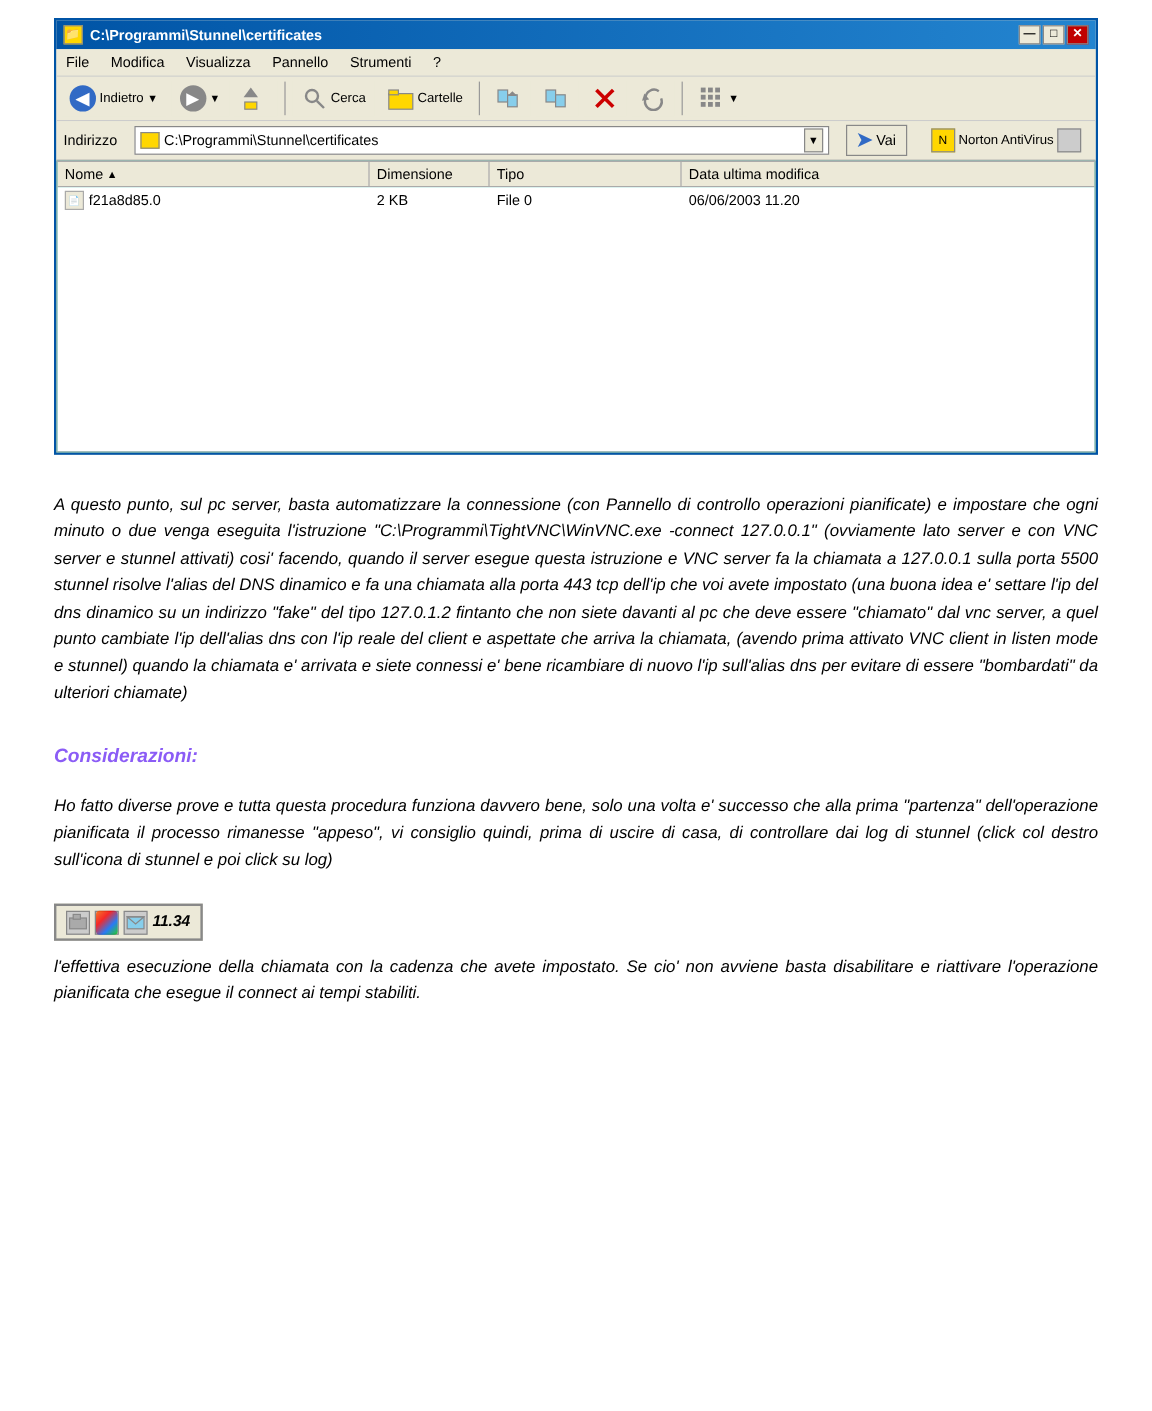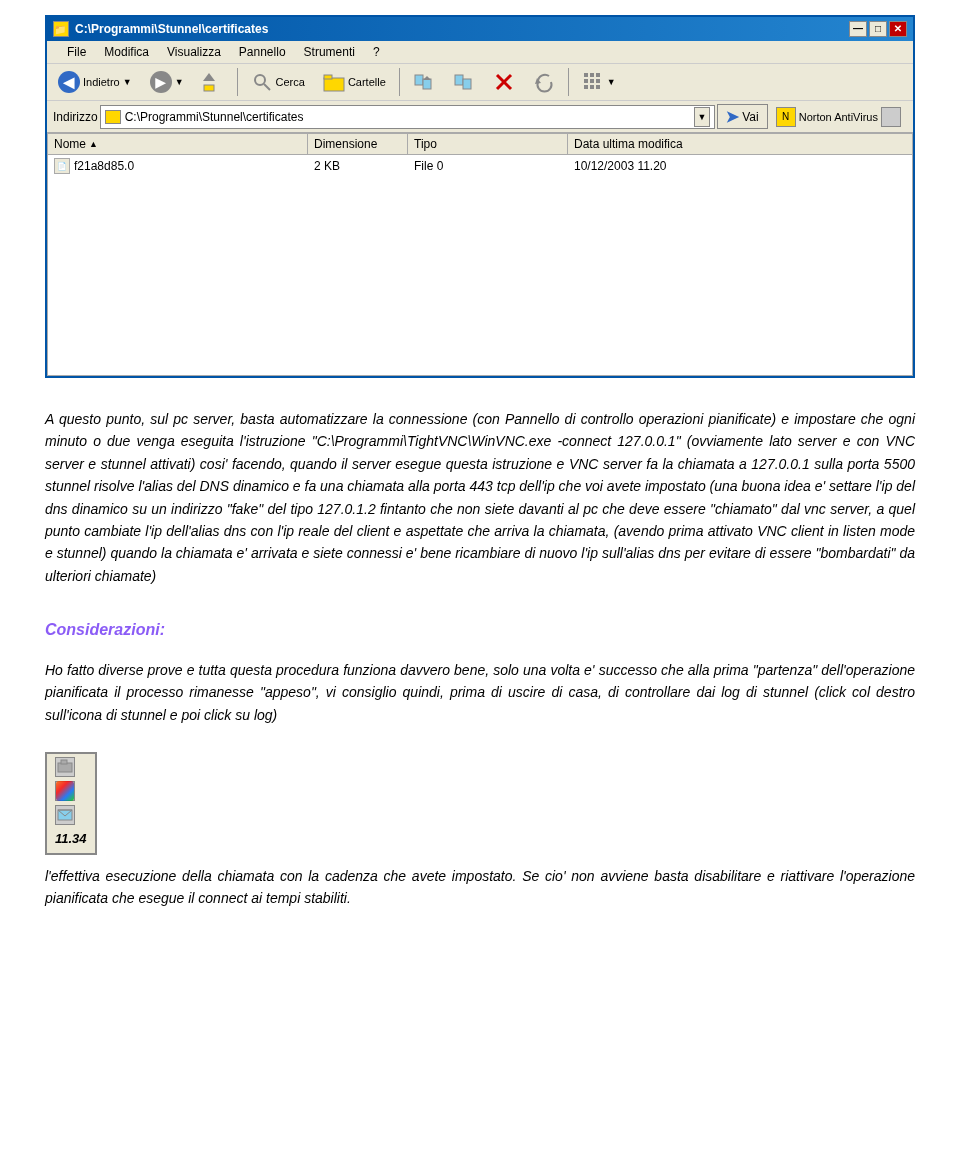--- a/index.html
+++ b/index.html
@@ -67,21 +67,21 @@
       align-items: center;
       justify-content: center;
       line-height: 1;
     }
 
     .tb-btn.close { background: #C00000; color: white; }
 
     
     .menu-bar {
       background: #ECE9D8;
-      padding: 2px 12px;
+      padding: 2px 0;
       display: flex;
       gap: 2px;
       font-size: 12px;
       border-bottom: 1px solid #ccc;
     }
 
     .menu-item {
       padding: 2px 8px;
       cursor: pointer;
       font-size: 12px;
@@ -122,21 +122,21 @@
       height: 28px;
       background: #999;
       margin: 0 2px;
     }
 
     .address-bar {
       background: #ECE9D8;
       padding: 3px 6px;
       display: flex;
       align-items: center;
-      gap: 2px;
+      gap: 14px;
       border-bottom: 1px solid #aaa;
     }
 
     .address-label {
       font-size: 12px;
       font-weight: normal;
     }
 
     .address-input-wrap {
       flex: 1;
@@ -270,28 +270,27 @@
     .section-heading {
       color: #8b5cf6;
       font-size: 16px;
       font-weight: bold;
       margin-top: 30px;
       margin-bottom: 16px;
     }
 
     .taskbar-img {
       display: inline-flex;
-      align-items: flex-start;
+      align-items: flex-end;
       background: #ECE9D8;
       border: 2px solid #888;
       padding: 3px 8px;
       gap: 4px;
       font-size: 12px;
       margin: 10px 0;
-      flex-direction: column;
     }
 
     .taskbar-icon {
       width: 20px;
       height: 20px;
       background: #ccc;
       border: 1px solid #888;
       display: flex;
       align-items: center;
       justify-content: center;
@@ -508,21 +507,21 @@
           <div class="file-icon">📄</div>
           <span>f21a8d85.0</span>
         </div>
         <div class="file-cell">
           <span>2 KB</span>
         </div>
         <div class="file-cell">
           <span>File 0</span>
         </div>
         <div class="file-cell">
-          <span>10/12/2003 11.20</span>
+          <span>06/06/2003 11.20</span>
         </div>
       </div>
     </div>
   </div>
 
 </div>
 
 <div class="main-content">
 
   <p>A questo punto, sul pc server, basta automatizzare la connessione (con Pannello di controllo operazioni pianificate) e impostare che ogni minuto o due venga eseguita l'istruzione "C:\Programmi\TightVNC\WinVNC.exe -connect 127.0.0.1" (ovviamente lato server e con VNC server e stunnel attivati) cosi' facendo, quando il server esegue questa istruzione e VNC server fa la chiamata a 127.0.0.1 sulla porta 5500 stunnel risolve l'alias del DNS dinamico e fa una chiamata alla porta 443 tcp dell'ip che voi avete impostato (una buona idea e' settare l'ip del dns dinamico su un indirizzo "fake" del tipo 127.0.1.2 fintanto che non siete davanti al pc che deve essere "chiamato" dal vnc server, a quel punto cambiate l'ip dell'alias dns con l'ip reale del client e aspettate che arriva la chiamata, (avendo prima attivato VNC client in listen mode e stunnel) quando la chiamata e' arrivata e siete connessi e' bene ricambiare di nuovo l'ip sull'alias dns per evitare di essere "bombardati" da ulteriori chiamate)</p>

